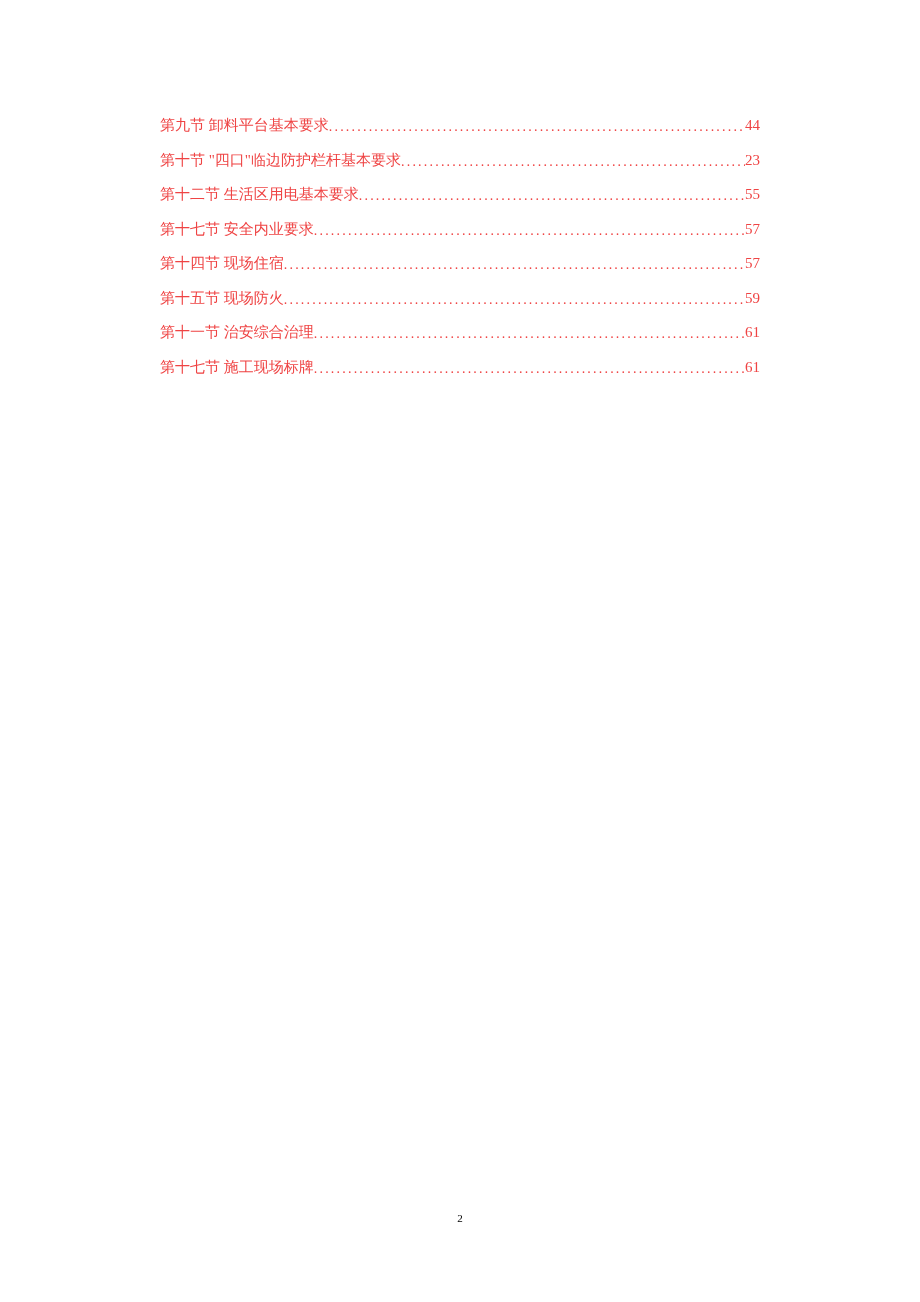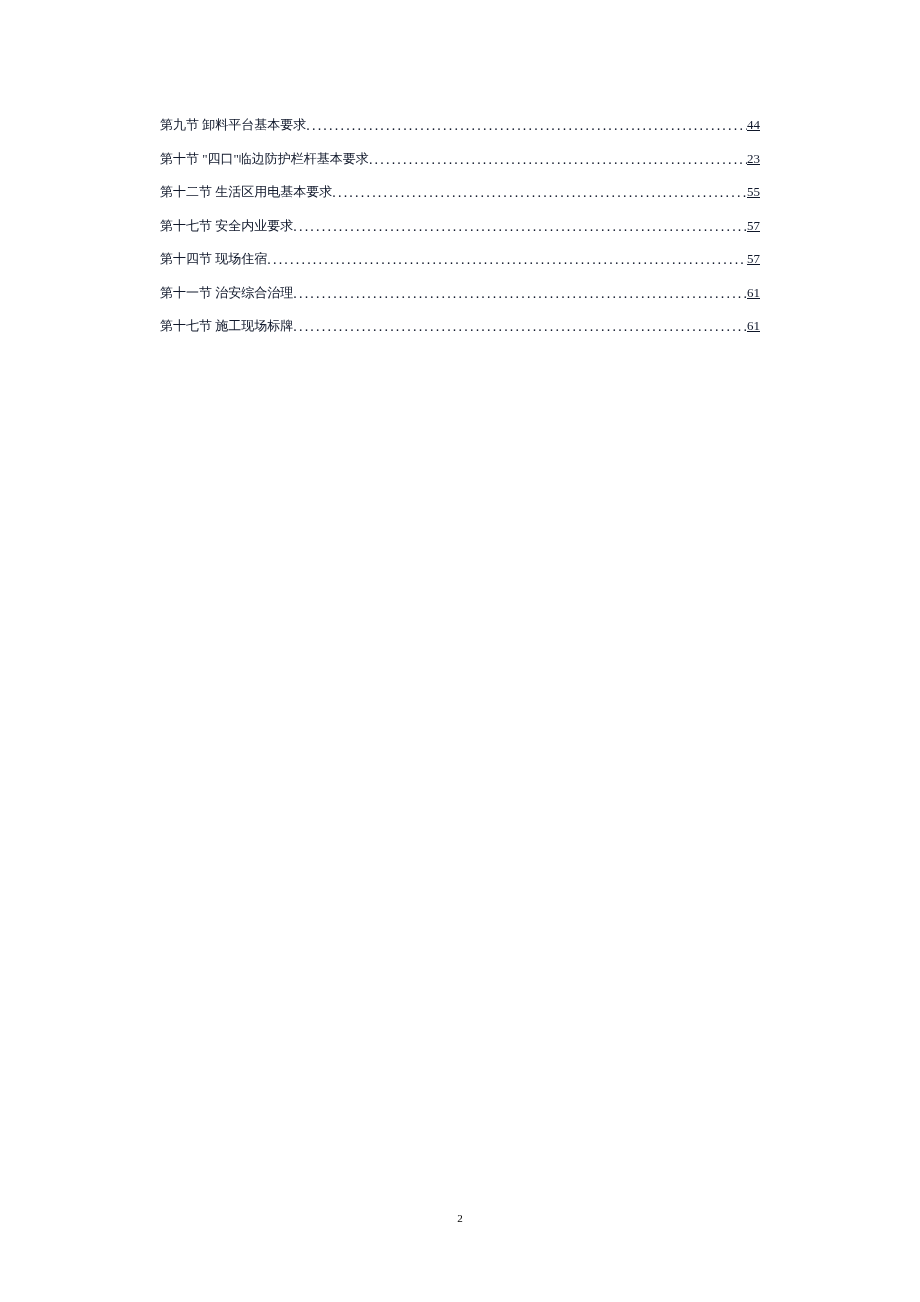--- a/index.html
+++ b/index.html
@@ -13,22 +13,22 @@
       background: #ffffff;
       font-family: "SimSun", "宋体", serif;
       position: relative;
     }
     .page {
       padding: 118px 160px 0 160px;
     }
     .toc-entry {
       display: flex;
       align-items: baseline;
-      font-size: 13px;
-      color: #0f172a;
+      font-size: 15px;
+      color: #ef4444;
       line-height: 1;
       margin-bottom: 19.5px;
       white-space: nowrap;
     }
     .toc-label {
       flex-shrink: 0;
     }
     .toc-dots {
       flex: 1;
       overflow: hidden;
@@ -36,21 +36,20 @@
       font-size: 14px;
       position: relative;
       top: 1px;
       min-width: 0;
     }
     .toc-dots::after {
       content: "..................................................................................................................................................";
     }
     .toc-page {
       flex-shrink: 0;
-      text-decoration: underline;
     }
     .page-number {
       position: absolute;
       bottom: 78px;
       left: 0;
       width: 100%;
       text-align: center;
       font-size: 11px;
       font-family: "Times New Roman", serif;
       color: #000000;
@@ -80,20 +79,25 @@
       <span class="toc-label">第十七节 安全内业要求</span>
       <span class="toc-dots"></span>
       <span class="toc-page">57</span>
     </div>
     <div class="toc-entry">
       <span class="toc-label">第十四节 现场住宿</span>
       <span class="toc-dots"></span>
       <span class="toc-page">57</span>
     </div>
     <div class="toc-entry">
+      <span class="toc-label">第十五节 现场防火</span>
+      <span class="toc-dots"></span>
+      <span class="toc-page">59</span>
+    </div>
+    <div class="toc-entry">
       <span class="toc-label">第十一节 治安综合治理</span>
       <span class="toc-dots"></span>
       <span class="toc-page">61</span>
     </div>
     <div class="toc-entry">
       <span class="toc-label">第十七节 施工现场标牌</span>
       <span class="toc-dots"></span>
       <span class="toc-page">61</span>
     </div>
   </div>

